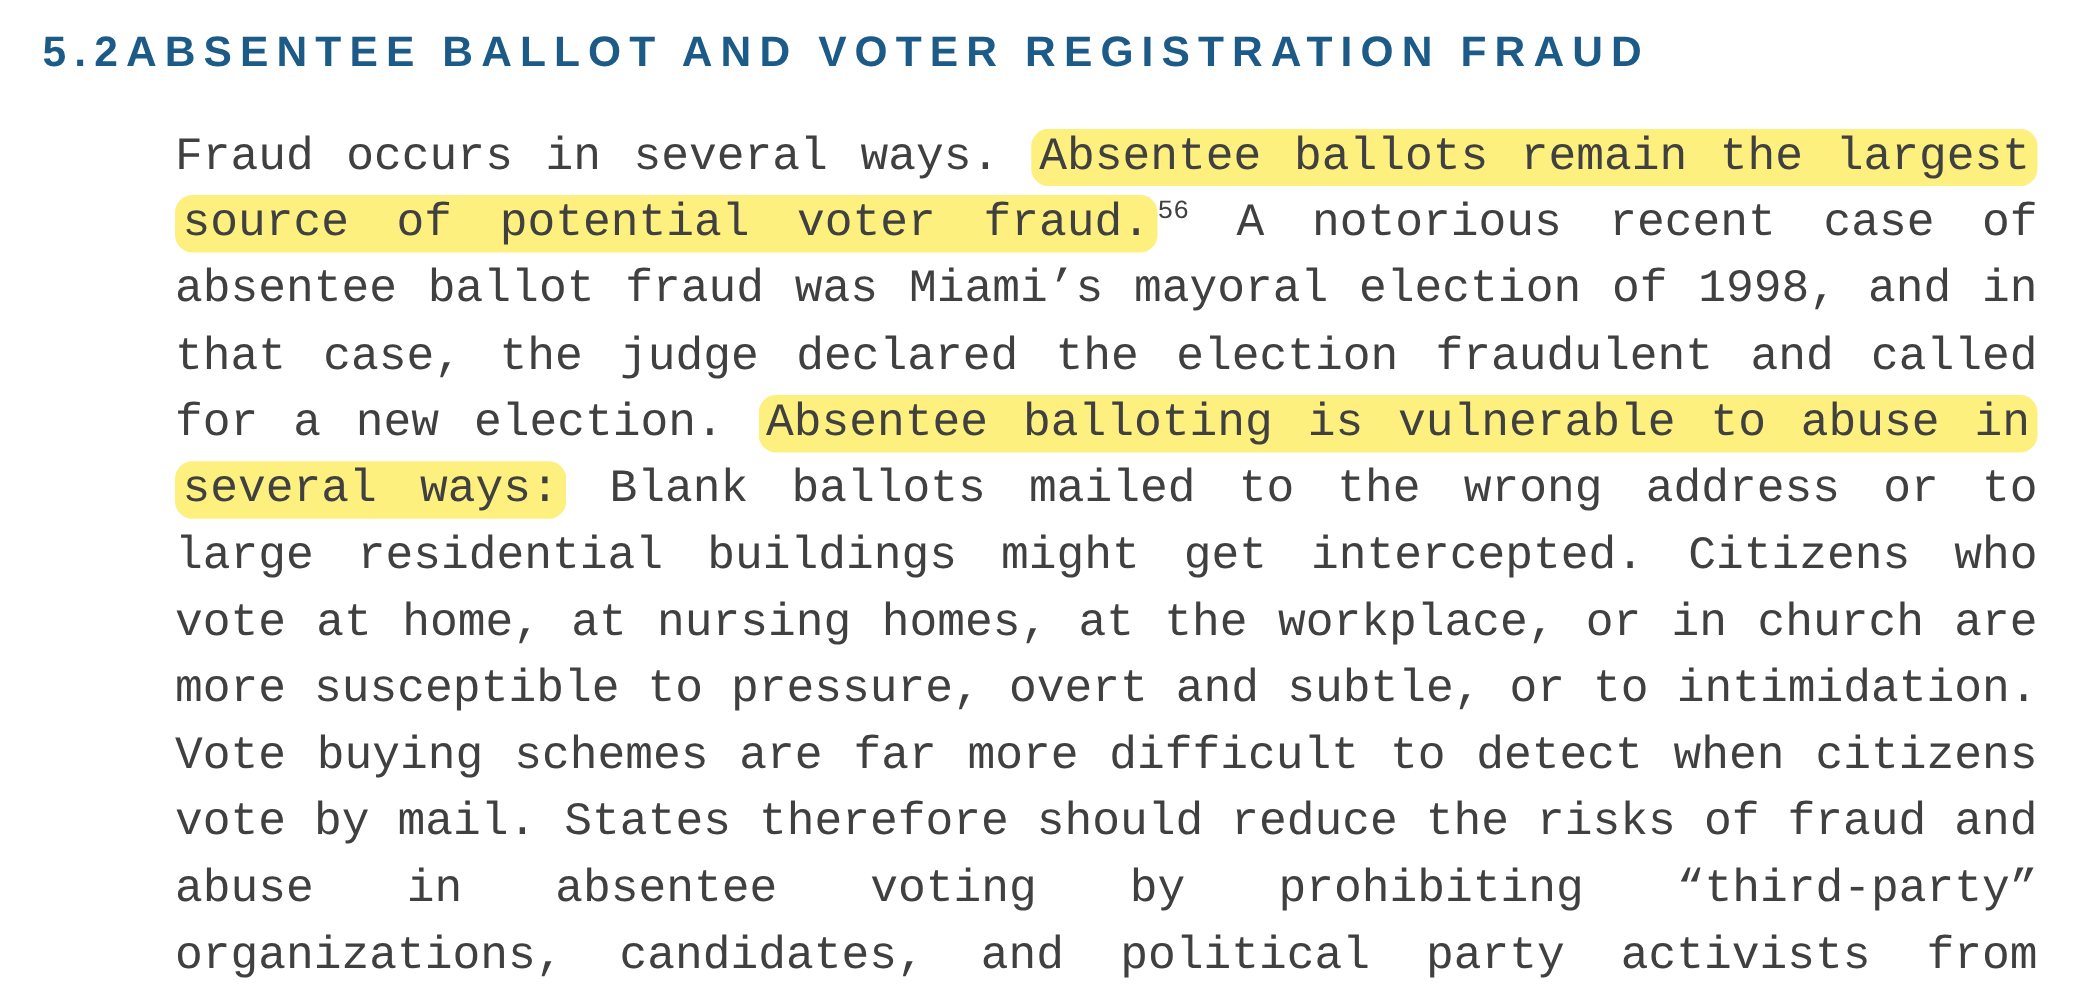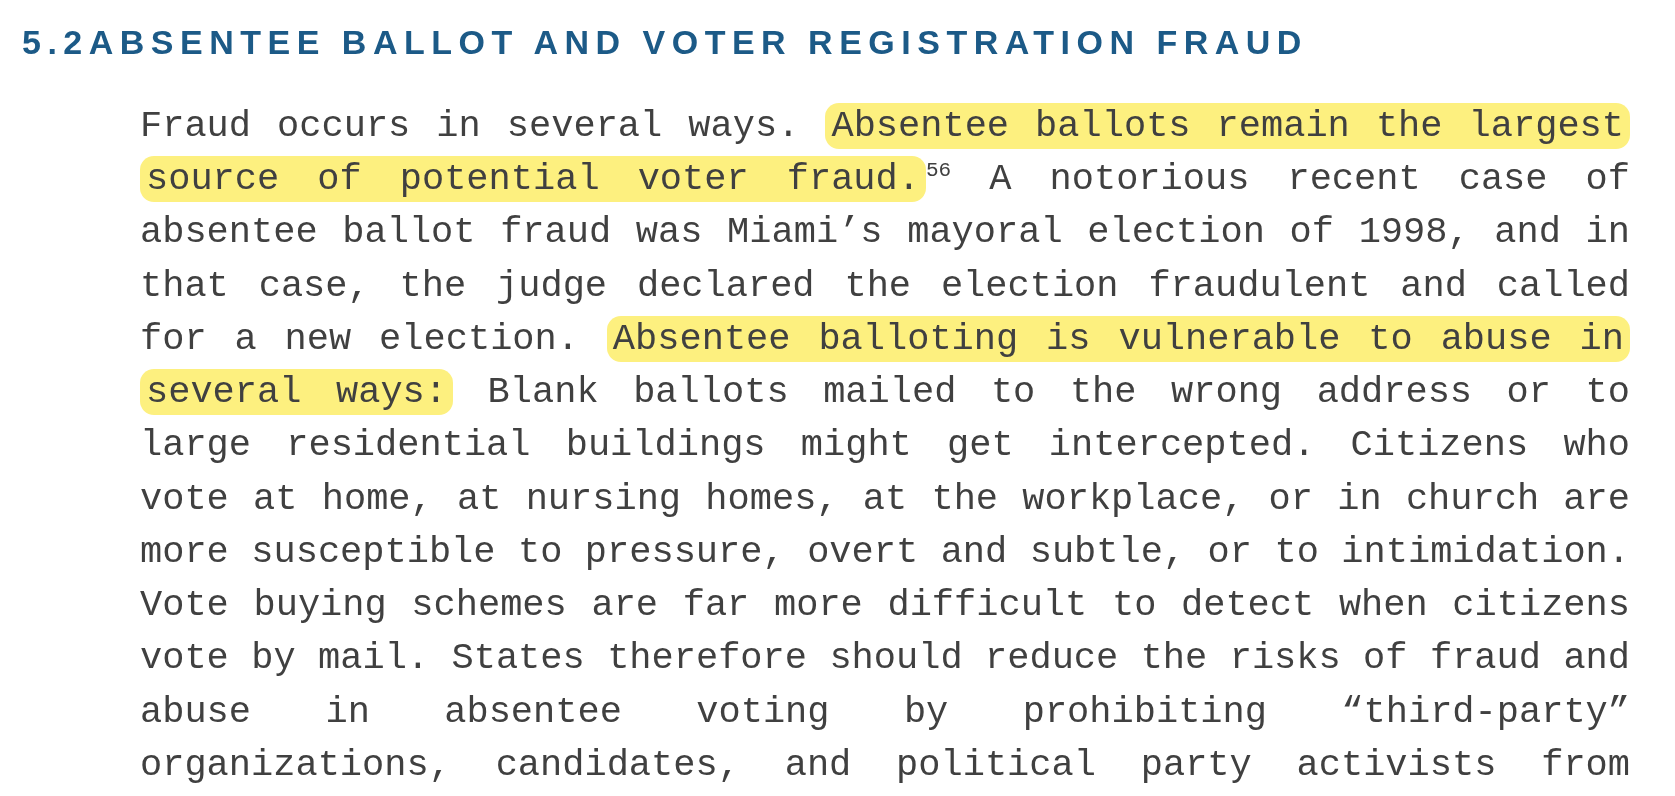--- a/index.html
+++ b/index.html
@@ -16,21 +16,21 @@
   }
   .page {
     position: relative;
     width: 1675px;
     height: 796px;
     box-sizing: border-box;
     padding: 0;
   }
   .heading-row {
     display: block;
-    margin: 22px 0 0 22px;
+    margin: 22px 0 0 34px;
     white-space: nowrap;
   }
   .heading {
     font-family: "Liberation Sans", sans-serif;
     font-weight: bold;
     font-size: 34px;
     letter-spacing: 6.5px;
     color: #1c5a87;
     line-height: 1.2;
     display: inline;

